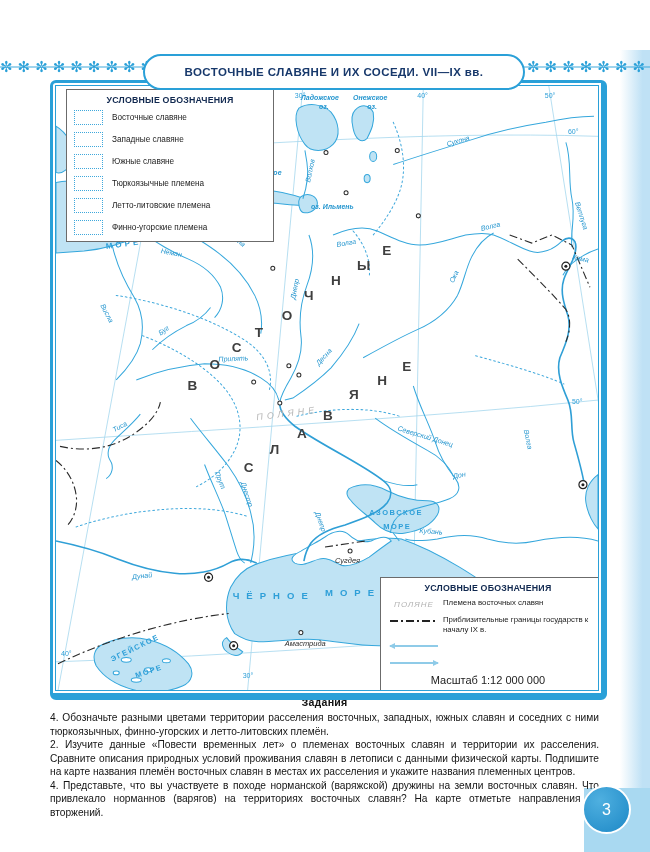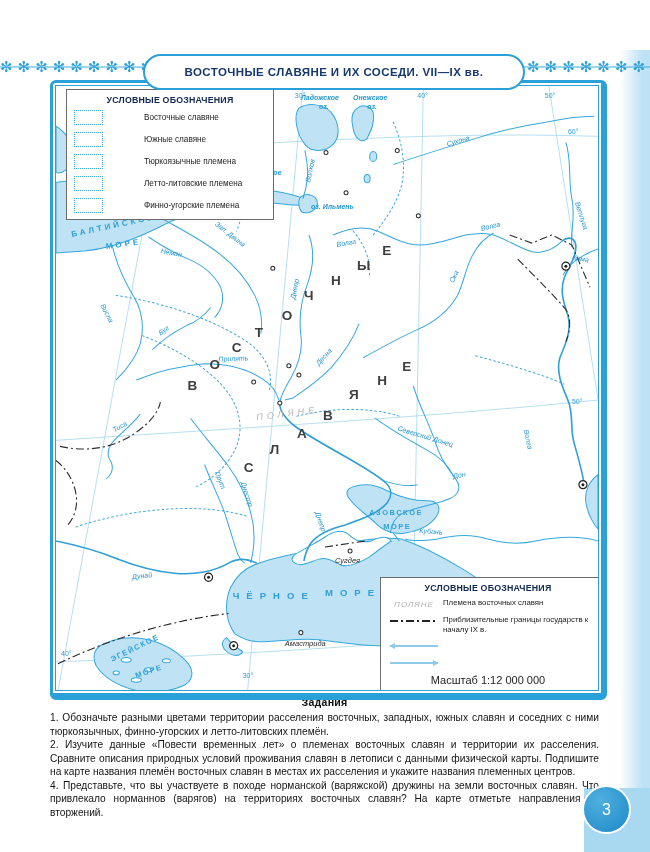--- a/index.html
+++ b/index.html
@@ -15,21 +15,21 @@
   .map-frame{position:absolute;top:80px;left:50px;width:548px;height:610px;border:3px solid #2aa0d8;border-right-width:6px;border-bottom-width:7px;border-radius:6px;background:#fff;z-index:2;}
   .map-inner{position:absolute;inset:2px;border:1px solid #2aa0d8;overflow:hidden;background:#fff;}
   .map-inner svg{display:block;width:100%;height:100%;}
   
   .legend{position:absolute;background:#fff;border:1px solid #6b6b6b;color:#1c1c1c;z-index:4;}
   .legend-top{left:10px;top:3px;width:192px;padding:5px 7px 6px 7px;}
   .legend-title{font-size:8.8px;font-weight:bold;text-align:center;color:#10284f;letter-spacing:.2px;margin-bottom:5px;}
   .lt-row{display:flex;align-items:center;margin-bottom:7px;}
   .lt-row:last-child{margin-bottom:0;}
   .swatch{width:27px;height:13px;border:1px dotted #3fa8dc;flex-shrink:0;margin-right:9px;background:#fff;}
-  .lt-label{font-size:8.2px;line-height:1.15;margin-left:32px;}
+  .lt-label{font-size:8.2px;line-height:1.15;}
   .legend-bottom{right:0;bottom:0;width:206px;padding:5px 7px 4px 4px;border-right:none;border-bottom:none;}
   .lb-row{display:flex;align-items:flex-start;margin-bottom:6px;}
   .lb-sym{width:58px;flex-shrink:0;display:flex;justify-content:center;align-items:center;min-height:10px;margin-top:1px;}
   .lb-text{flex:1;font-size:7.8px;line-height:1.2;}
   .sym-tribe{color:#b3b3b3;font-style:italic;font-size:8px;letter-spacing:1px;}
   .sym-dashdot{width:48px;height:2px;background:repeating-linear-gradient(90deg,#222 0 8px,transparent 8px 11px,#222 11px 13px,transparent 13px 16px);}
   .sym-capital{width:8px;height:8px;border:1.2px solid #222;border-radius:50%;position:relative;}
   .sym-capital::after{content:"";position:absolute;left:50%;top:50%;width:3px;height:3px;margin:-1.5px 0 0 -1.5px;border-radius:50%;background:#222;}
   .sym-arrow{position:relative;width:48px;height:2px;background:#8fcbe8;}
   .sym-arrow.left::before{content:"";position:absolute;left:-1px;top:-2.5px;border-right:6px solid #8fcbe8;border-top:3.5px solid transparent;border-bottom:3.5px solid transparent;}
@@ -275,20 +275,24 @@
         <text class="bigl" x="320" y="297">Н</text>
         <text class="bigl" x="345" y="283">Е</text>
       </g>
     </svg>
 
     <div class="legend legend-top">
       <div class="legend-title">УСЛОВНЫЕ ОБОЗНАЧЕНИЯ</div>
       <div class="lt-row">
           <span class="swatch"></span>
           <span class="lt-label">Восточные славяне</span>
+        </div>
+      <div class="lt-row">
+          <span class="swatch"></span>
+          <span class="lt-label">Западные славяне</span>
         </div>
       <div class="lt-row">
           <span class="swatch"></span>
           <span class="lt-label">Южные славяне</span>
         </div>
       <div class="lt-row">
           <span class="swatch"></span>
           <span class="lt-label">Тюркоязычные племена</span>
         </div>
       <div class="lt-row">
@@ -326,18 +330,18 @@
           </span>
       </div>
       <div class="lb-scale">Масштаб 1:12 000 000</div>
     </div>
 
   </div>
 </div>
 
 <div class="tasks">
   <h3>Задания</h3>
-  <p>1. Обозначьте разными цветами территории расселения восточных, западных, южных славян и соседних с ними тюркоязычных, финно-угорских и летто-литовских племён.</p>
+  <p>4. Обозначьте разными цветами территории расселения восточных, западных, южных славян и соседних с ними тюркоязычных, финно-угорских и летто-литовских племён.</p>
   <p>2. Изучите данные «Повести временных лет» о племенах восточных славян и территории их расселения. Сравните описания природных условий проживания славян в летописи с данными физической карты. Подпишите на карте названия племён восточных славян в местах их расселения и укажите названия племенных центров.</p>
   <p>4. Представьте, что вы участвуете в походе норманской (варяжской) дружины на земли восточных славян. Что привлекало норманнов (варягов) на территориях восточных славян? На карте отметьте направления их вторжений.</p>
 </div>
 
 <div class="page-num">3</div>
 
 </body></html>

